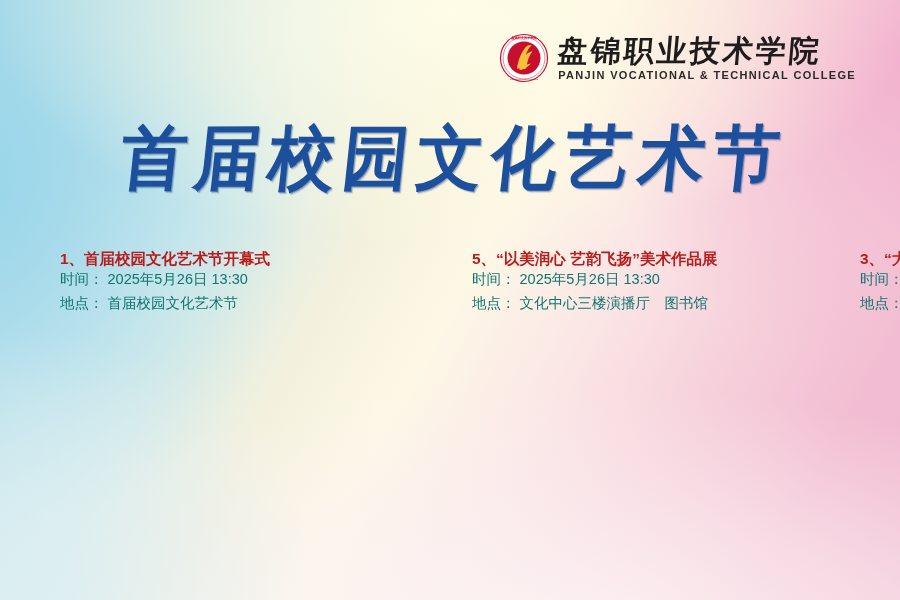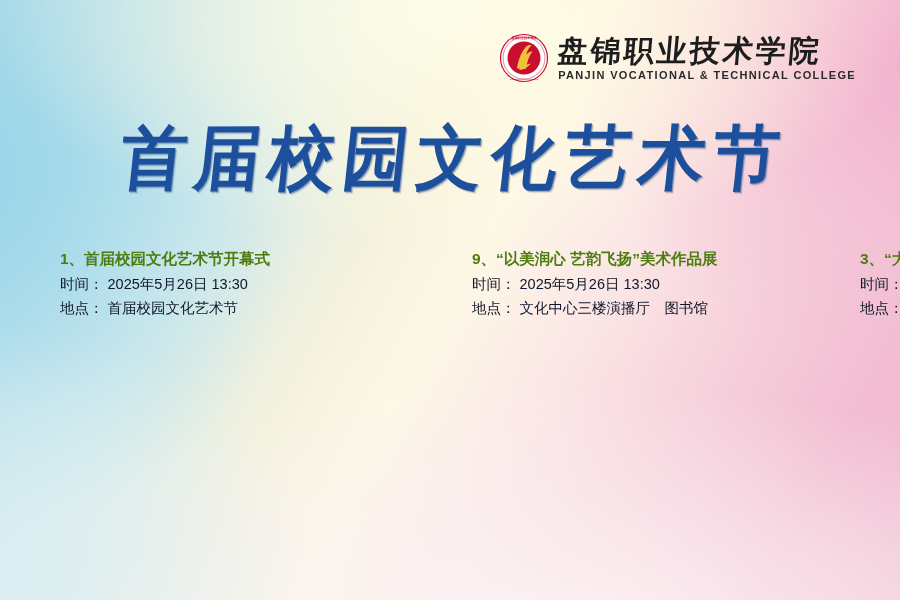--- a/index.html
+++ b/index.html
@@ -144,29 +144,28 @@
     grid-auto-rows: 95px;
     grid-auto-flow: column;
   }
   .program-item {
     color: #1a1a1a;
   }
   .item-title {
     font-size: 15.5px;
     font-weight: 700;
     line-height: 1.18;
-    color: #4d7c0f;
-    margin-bottom: 5px;
+    color: #b91c1c;
     white-space: nowrap;
   }
   .item-row {
     font-size: 14.5px;
     font-weight: 400;
     line-height: 1.62;
-    color: #0f172a;
+    color: #0f766e;
     white-space: nowrap;
   }
 </style>
 </head>
 <body>
 
 <div id="poster">
 
   <div class="bg-layer bg-base"></div>
   <div class="bg-layer bg-glow-left"></div>
@@ -203,21 +202,21 @@
 
   <div class="programs">
 
     <div class="program-item">
       <div class="item-title">1、首届校园文化艺术节开幕式</div>
       <div class="item-row">时间： 2025年5月26日 13:30</div>
       <div class="item-row">地点： 首届校园文化艺术节</div>
     </div>
 
     <div class="program-item">
-      <div class="item-title">9、“以美润心 艺韵飞扬”美术作品展</div>
+      <div class="item-title">5、“以美润心 艺韵飞扬”美术作品展</div>
       <div class="item-row">时间： 2025年5月26日 13:30</div>
       <div class="item-row">地点： 文化中心三楼演播厅　图书馆</div>
     </div>
 
     <div class="program-item">
       <div class="item-title">3、“大美国医 唯爱传承”中医文化义诊</div>
       <div class="item-row">时间： 2025年5月26日 13:30</div>
       <div class="item-row">地点： 博爱楼二楼展廊</div>
     </div>
 

